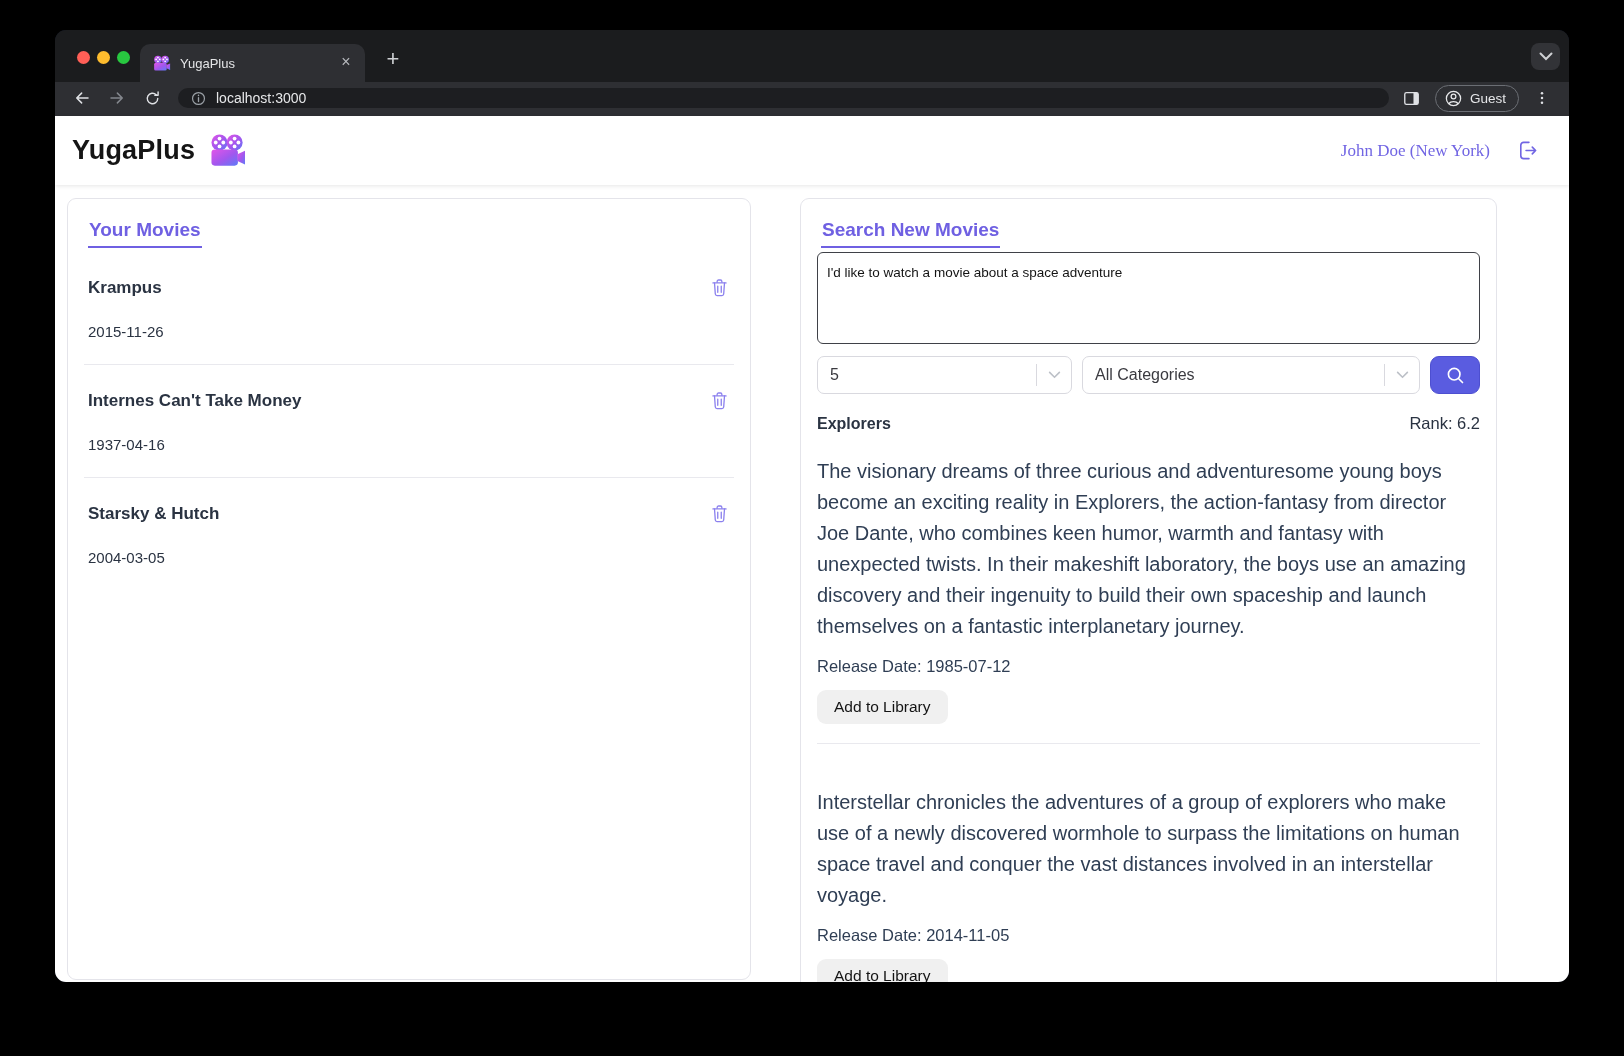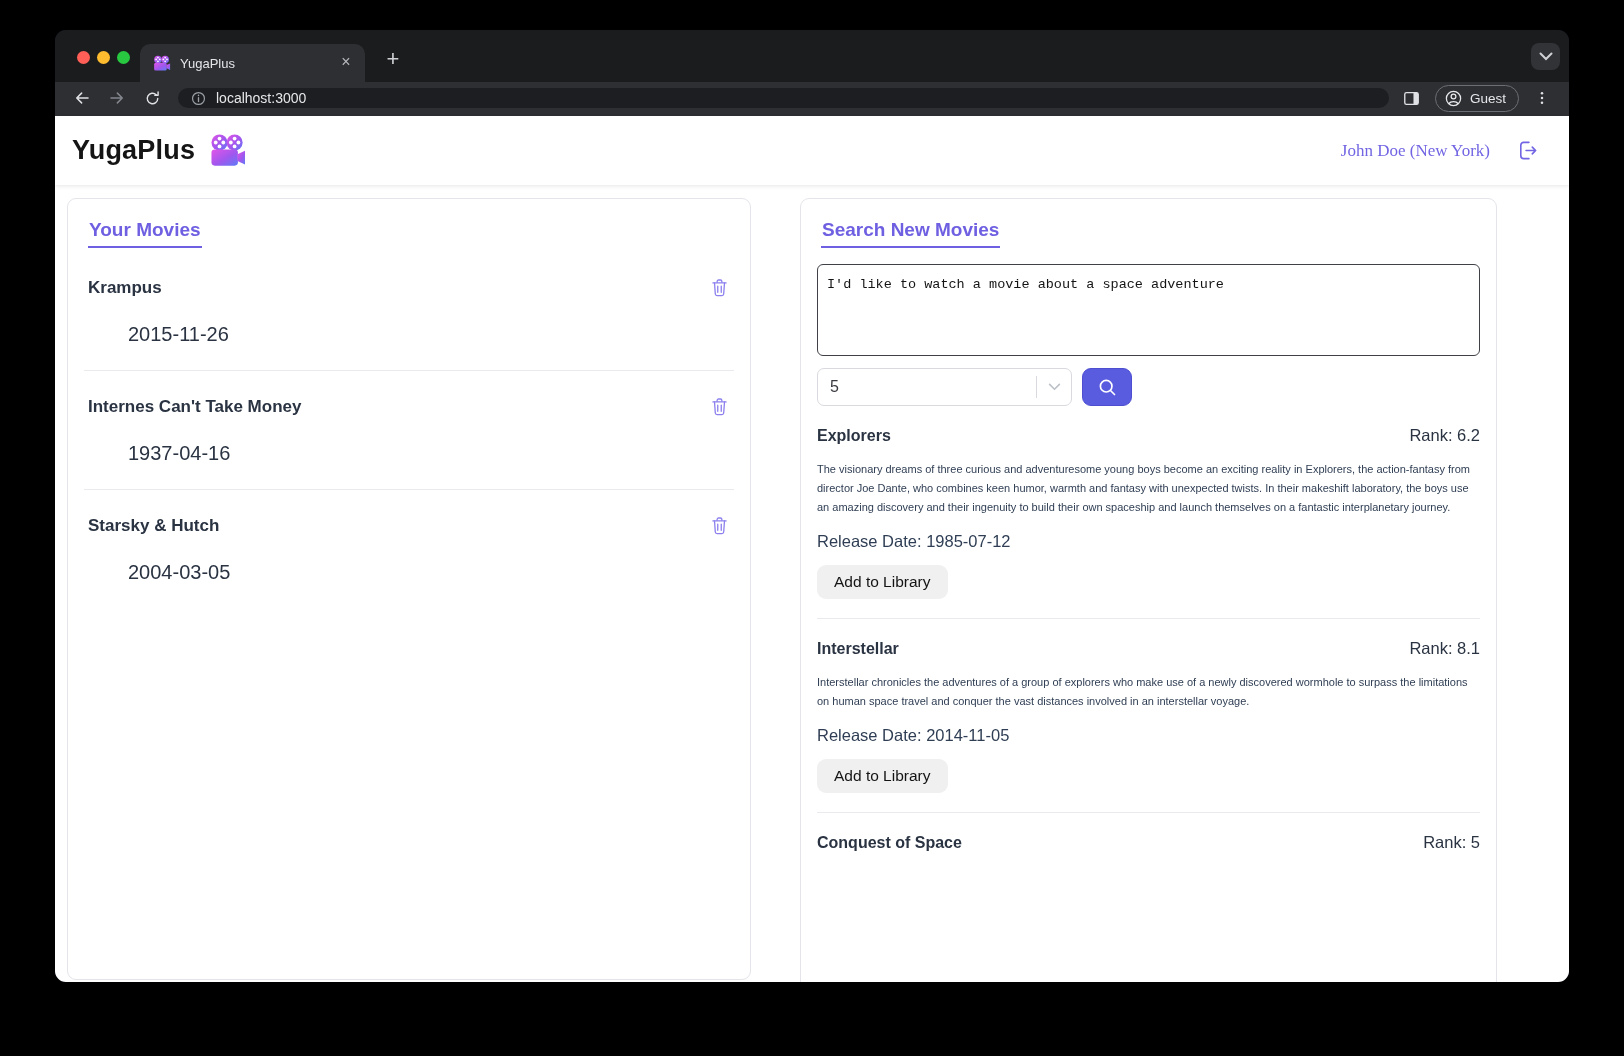--- a/index.html
+++ b/index.html
@@ -54,43 +54,43 @@
   .card-right { width:697px; flex:0 0 auto; min-height:1100px; }
 
   .panel-title { display:inline-block; font-size:19px; font-weight:700; color:#6f60e2;
     padding:3px 1px 5px; border-bottom:2px solid #6f60e2; margin:1px 0 4px 4px; }
 
   .movie { padding:25px 4px 24px; border-bottom:1px solid #e9e9ee; }
   .movie:last-child { border-bottom:none; }
   .movie-head { display:flex; align-items:center; justify-content:space-between; }
   .movie-title { font-size:17px; font-weight:700; color:#2a3342; }
   .trash-btn { background:none; border:none; width:22px; height:22px; padding:0; cursor:pointer; }
-  .movie-date { margin-top:24px; font-size:20px; color:#2a3342;margin-left:40px; }
-
-  .query-box { width:100%; height:92px; margin-top:12px; border:1px solid #3f4147; border-radius:6px;
-    padding:10px 9px; font-family:Liberation Mono, monospace; font-size:13.5px;
+  .movie-date { margin-top:24px; font-size:15px; color:#2a3342; }
+
+  .query-box { width:100%; height:92px; margin-top:0; border:1px solid #3f4147; border-radius:6px;
+    padding:10px 9px; font-family:Liberation Sans, sans-serif; font-size:13.5px;
     color:#141414; resize:none; outline:none; line-height:1.45; }
   .controls { display:flex; gap:10px; margin-top:8px; height:38px; }
   .select { border:1px solid #d9d9df; border-radius:7px; display:flex; align-items:center;
     padding-left:12px; color:#3a3a40; font-size:16px; background:#fff; }
   .select-limit { width:255px; flex:0 0 auto; }
   .select-category { flex:1; }
   .select-value { flex:1; }
   .select-end { display:flex; align-items:center; height:100%; flex:0 0 auto; }
   .select-divider { width:1px; height:22px; background:#d9d9df; }
   .select-chev { width:34px; display:flex; align-items:center; justify-content:center; }
   .search-btn { width:50px; height:38px; background:#5a5ce0; border:1px solid #4d4fd0;
     border-radius:9px; display:flex; align-items:center; justify-content:center; cursor:pointer; }
 
   .result { padding:20px 0 19px; border-bottom:1px solid #e9e9ee; }
   .result:last-child { border-bottom:none; }
   .result-head { display:flex; align-items:baseline; justify-content:space-between; }
   .result-title { font-size:16px; font-weight:700; color:#2a3342; }
   .result-rank { font-size:16.5px; color:#2a3342; }
-  .result-desc { margin-top:15px; font-size:11px; line-height:19px; color:#2f3e54; }
+  .result-desc { margin-top:23px; font-size:20px; line-height:31px; color:#2f3e54; }
   .result-release { margin-top:15px; font-size:16.5px; color:#2f3e54; }
   .add-btn { margin-top:14px; background:#f0f0f0; border:none; border-radius:9px;
     padding:8px 17px; font-size:15.5px; color:#141414; font-family:inherit; cursor:pointer; }
 </style>
 </head>
 <body>
 
 <div class="window">
 
   <div class="tabstrip">
@@ -278,43 +278,50 @@
             <span class="select-value">5</span>
             <span class="select-end">
               <span class="select-divider"></span>
               <span class="select-chev">
                 <svg width="13" height="8" viewBox="0 0 14 9">
                   <polyline points="1.5,1.5 7,7 12.5,1.5" fill="none" stroke="#bcc0c7" stroke-width="1.8" stroke-linecap="round"></polyline>
                 </svg>
               </span>
             </span>
           </div>
+          <div class="select select-category">
+            <span class="select-value">All Categories</span>
+            <span class="select-end">
+              <span class="select-divider"></span>
+              <span class="select-chev">
+                <svg width="13" height="8" viewBox="0 0 14 9">
+                  <polyline points="1.5,1.5 7,7 12.5,1.5" fill="none" stroke="#bcc0c7" stroke-width="1.8" stroke-linecap="round"></polyline>
+                </svg>
+              </span>
+            </span>
+          </div>
           <button class="search-btn">
             <svg width="21" height="21" viewBox="0 0 24 24">
               <circle cx="10.5" cy="10.5" r="6.6" fill="none" stroke="#fff" stroke-width="1.9"></circle>
               <path d="M15.4 15.4 20 20" stroke="#fff" stroke-width="1.9" stroke-linecap="round"></path>
             </svg>
           </button>
         </div>
 
         <div class="result">
           <div class="result-head">
             <span class="result-title">Explorers</span>
             <span class="result-rank">Rank: 6.2</span>
           </div>
           <div class="result-desc">The visionary dreams of three curious and adventuresome young boys become an exciting reality in Explorers, the action-fantasy from director Joe Dante, who combines keen humor, warmth and fantasy with unexpected twists. In their makeshift laboratory, the boys use an amazing discovery and their ingenuity to build their own spaceship and launch themselves on a fantastic interplanetary journey.</div>
           <div class="result-release">Release Date: 1985-07-12</div>
           <button class="add-btn">Add to Library</button>
         </div>
 
         <div class="result">
-          <div class="result-head">
-            <span class="result-title">Interstellar</span>
-            <span class="result-rank">Rank: 8.1</span>
-          </div>
           <div class="result-desc">Interstellar chronicles the adventures of a group of explorers who make use of a newly discovered wormhole to surpass the limitations on human space travel and conquer the vast distances involved in an interstellar voyage.</div>
           <div class="result-release">Release Date: 2014-11-05</div>
           <button class="add-btn">Add to Library</button>
         </div>
 
         <div class="result">
           <div class="result-head">
             <span class="result-title">Conquest of Space</span>
             <span class="result-rank">Rank: 5</span>
           </div>

